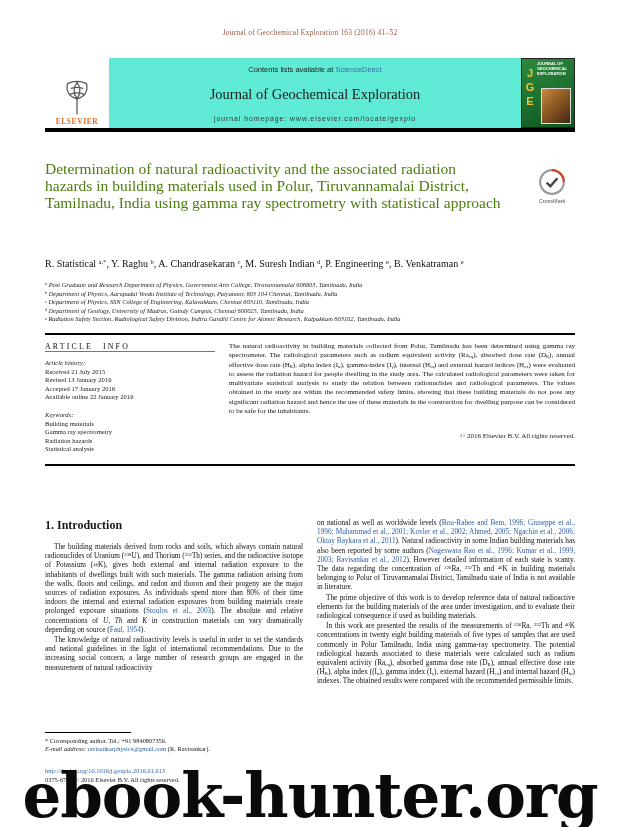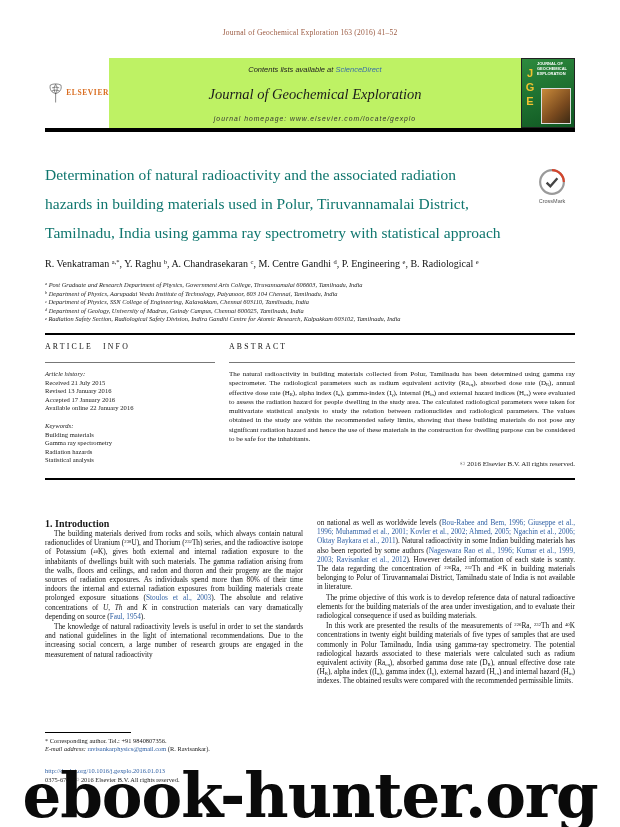--- a/index.html
+++ b/index.html
@@ -16,30 +16,30 @@
     position:absolute; top:28px; left:0; right:0;
     text-align:center; font-size:7.5px; color:#9b5a41; letter-spacing:0.2px;
   }
 
   
   .header {
     position:absolute; top:58px; left:45px; right:45px; height:74px;
     display:flex; border-bottom:4px solid #000;
   }
   .logo-area {
-    width:64px; background:#fff; display:flex; flex-direction:row;
+    width:64px; background:#fff; display:flex; flex-direction:column;
     align-items:center; justify-content:flex-end; padding-bottom:2px;
   }
   .elsevier-text {
     font-size:7.5px; font-weight:bold; color:#d96c1f; letter-spacing:0.6px;
     font-family:"Liberation Serif",serif; margin-top:1px;
   }
   .center-area {
-    flex:1; background:#bef264; display:flex; flex-direction:column;
-    align-items:center; justify-content:space-between; padding:7px 12px 6px;font-style:italic;
+    flex:1; background:#5eead4; display:flex; flex-direction:column;
+    align-items:center; justify-content:space-between; padding:7px 12px 6px;
   }
   .contents-line { font-family:"Liberation Sans",sans-serif; font-size:7.5px; color:#222; }
   .sd { color:#3a6ea8; }
   .journal-title { font-size:14.5px; color:#1c1c1c; }
   .homepage {
     font-family:"Liberation Sans",sans-serif; font-size:6.8px; letter-spacing:1px; color:#333;
   }
   .cover {
     position:relative; width:54px; background:linear-gradient(160deg,#2d8a3e,#0f5722);
     border:1px solid #222; overflow:hidden;
@@ -57,21 +57,21 @@
   }
   .cover-img {
     position:absolute; right:3px; bottom:3px; width:30px; height:36px;
     background:linear-gradient(135deg,#c98a3a,#7a4a1e 60%,#3c2a14);
     border:1px solid #dddddd;
   }
 
   
   .title {
     position:absolute; top:160px; left:45px; width:462px;
-    font-size:15.5px; line-height:29px; font-weight:normal; color:#0f766e;
+    font-size:15.5px; line-height:17px; font-weight:normal; color:#4d7c0f;
   }
   .crossmark {
     position:absolute; top:168px; right:46px; width:44px;
     display:flex; flex-direction:column; align-items:center;
   }
   .crossmark-label { font-family:"Liberation Sans",sans-serif; font-size:5.5px; color:#555; margin-top:2px; }
 
   
   .authors { position:absolute; top:258px; left:45px; right:45px; font-size:10px; color:#111; }
   .affs { position:absolute; top:281px; left:45px; right:45px; font-style:italic; font-size:6.4px; line-height:8.6px; color:#222; }
@@ -80,32 +80,32 @@
   
   .infoabs {
     position:absolute; top:333px; left:45px; right:45px;
     border-top:2px solid #000; border-bottom:2px solid #000;
     display:flex; padding:7px 0 10px;
   }
   .info-col { width:170px; flex:none; }
   .abs-col { flex:1; margin-left:14px; }
   .col-head {
     font-size:7.8px; letter-spacing:2.2px; word-spacing:6px; color:#111;
-    border-bottom:1px solid #777; padding-bottom:11px; margin-bottom:7px;
+    border-bottom:1px solid #777; padding-bottom:0; margin-bottom:7px;
   }
   .info-col .meta { font-size:6.6px; line-height:8.6px; }
   .lbl { font-style:italic; }
   .kw-block { margin-top:9px; }
   .abs-text { font-size:7px; line-height:9.3px; text-align:justify; color:#111; }
   .abs-copy { font-size:7px; text-align:right; margin-top:16px; }
 
   
   .body-cols { position:absolute; top:518px; left:45px; right:45px; display:flex; gap:14px; }
   .col { width:258px; flex:none; }
-  .sec-heading { font-size:10px; font-weight:bold; }
+  .sec-heading { font-size:12px; font-weight:bold; margin-bottom:9px; }
   .para { font-size:7.3px; line-height:9.2px; text-align:justify; color:#111; margin-bottom:1px; }
   .indent { text-indent:9px; }
 
   sup { font-size:65%; position:relative; top:-0.4em; vertical-align:baseline; line-height:0; }
   sub { font-size:65%; position:relative; top:0.25em; vertical-align:baseline; line-height:0; }
   .link { color:#2e5fa3;margin-top:36px; }
   .it { font-style:italic; }
 
   
   .footnote { position:absolute; top:732px; left:45px; width:258px; font-size:6.4px; line-height:8.4px; }
@@ -162,21 +162,21 @@
 
   <div class="crossmark">
     <svg width="28" height="28" viewBox="0 0 26 26">
       <circle cx="13" cy="13" r="11" fill="#ffffff" stroke="#9a9a9a" stroke-width="2"></circle>
       <path d="M13 2 A11 11 0 0 1 24 13" fill="none" stroke="#d5452c" stroke-width="2"></path>
       <path d="M8 13.5 l3.5 3.5 L18 9.5" fill="none" stroke="#444" stroke-width="2.2"></path>
     </svg>
     <div class="crossmark-label">CrossMark</div>
   </div>
 
-  <div class="authors"><span>R. Venkatraman </span><sup>a,*</sup><span>, Y. Raghu </span><sup>b</sup><span>, A. Chandrasekaran </span><sup>c</sup><span>, M. Centre Gandhi </span><sup>d</sup><span>, P. Engineering </span><sup>e</sup><span>, B. Radiological </span><sup>e</sup></div>
+  <div class="authors"><span>R. Statistical </span><sup>a,*</sup><span>, Y. Raghu </span><sup>b</sup><span>, A. Chandrasekaran </span><sup>c</sup><span>, M. Suresh Indian </span><sup>d</sup><span>, P. Engineering </span><sup>e</sup><span>, B. Venkatraman </span><sup>e</sup></div>
 
   <div class="affs">
     <div class="aff"><sup>a</sup> <span>Post Graduate and Research Department of Physics, Government Arts College, Tiruvannamalai 606603, Tamilnadu, India</span></div>
     <div class="aff"><sup>b</sup> <span>Department of Physics, Aarupadai Veedu Institute of Technology, Paiyanoor, 603 104 Chennai, Tamilnadu, India</span></div>
     <div class="aff"><sup>c</sup> <span>Department of Physics, SSN College of Engineering, Kalavakkam, Chennai 603110, Tamilnadu, India</span></div>
     <div class="aff"><sup>d</sup> <span>Department of Geology, University of Madras, Guindy Campus, Chennai 600025, Tamilnadu, India</span></div>
     <div class="aff"><sup>e</sup> <span>Radiation Safety Section, Radiological Safety Division, Indira Gandhi Centre for Atomic Research, Kalpakkam 603102, Tamilnadu, India</span></div>
   </div>
 
   <div class="infoabs">
@@ -191,21 +191,20 @@
         <div class="kw-block">
           <div class="lbl">Keywords:</div>
           <div>Building materials</div>
           <div>Gamma ray spectrometry</div>
           <div>Radiation hazards</div>
           <div>Statistical analysis</div>
         </div>
       </div>
     </div>
     <div class="abs-col">
-      <div class="col-head">ABSTRACT</div>
       <div class="abs-text"><span>The natural radioactivity in building materials collected from Polur, Tamilnadu has been determined using gamma ray spectrometer. The radiological parameters such as radium equivalent activity (Ra</span><sub>eq</sub><span>), absorbed dose rate (D</span><sub>R</sub><span>), annual effective dose rate (H</span><sub>R</sub><span>), alpha index (I</span><sub>α</sub><span>), gamma-index (I</span><sub>γ</sub><span>), internal (H</span><sub>in</sub><span>) and external hazard indices (H</span><sub>ex</sub><span>) were evaluated to assess the radiation hazard for people dwelling in the study area. The calculated radiological parameters were taken for multivariate statistical analysis to study the relation between radionuclides and radiological parameters. The values obtained in the study are within the recommended safety limits, showing that these building materials do not pose any significant radiation hazard and hence the use of these materials in the construction for dwelling purpose can be considered to be safe for the inhabitants.</span></div>
       <div class="abs-copy">© 2016 Elsevier B.V. All rights reserved.</div>
     </div>
   </div>
 
   <div class="body-cols">
     <div class="col">
       <div class="sec-heading">1. Introduction</div>
       <p class="para indent"><span>The building materials derived from rocks and soils, which always contain natural radionuclides of Uranium (</span><sup>238</sup><span>U), and Thorium (</span><sup>232</sup><span>Th) series, and the radioactive isotope of Potassium (</span><sup>40</sup><span>K), gives both external and internal radiation exposure to the inhabitants of dwellings built with such materials. The gamma radiation arising from the walls, floors and ceilings, and radon and thoron and their progeny are the major sources of radiation exposures. As individuals spend more than 80% of their time indoors the internal and external radiation exposures from building materials create prolonged exposure situations (</span><span class="link">Stoulos et al., 2003</span><span>). The absolute and relative concentrations of </span><span class="it">U</span><span>, </span><span class="it">Th</span><span> and </span><span class="it">K</span><span> in construction materials can vary dramatically depending on source (</span><span class="link">Faul, 1954</span><span>).</span></p>
       <p class="para indent"><span>The knowledge of natural radioactivity levels is useful in order to set the standards and national guidelines in the light of international recommendations. Due to the increasing social concern, a large number of research groups are engaged in the measurement of natural radioactivity</span></p>

